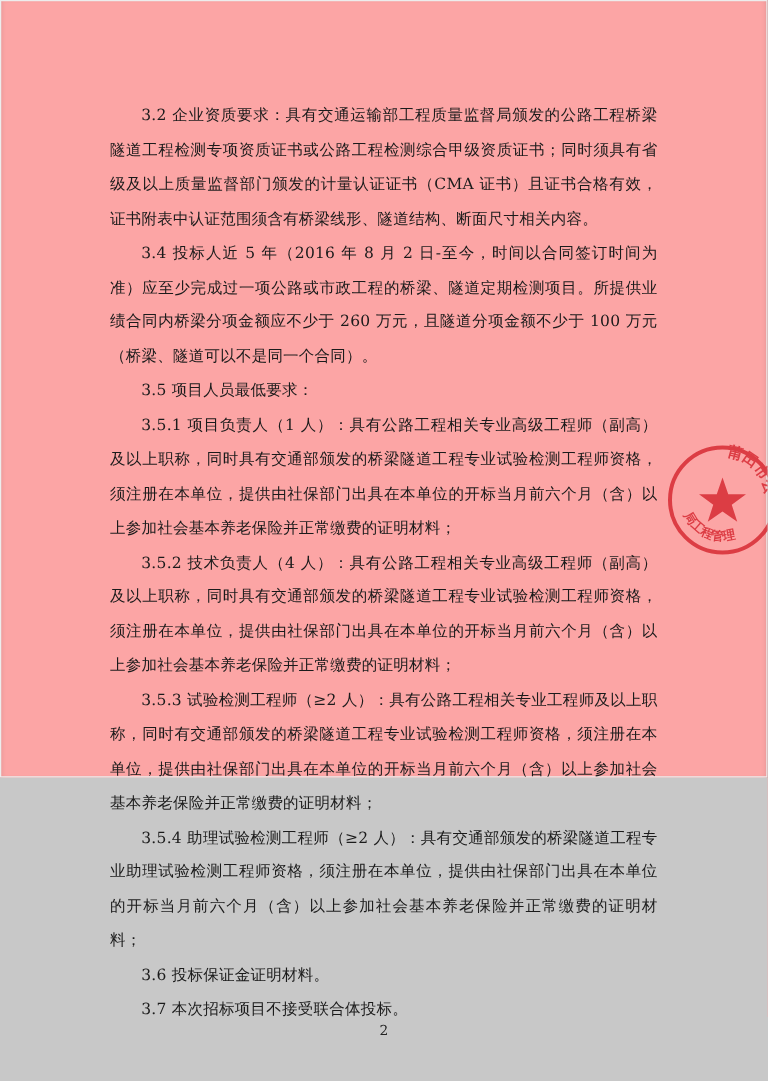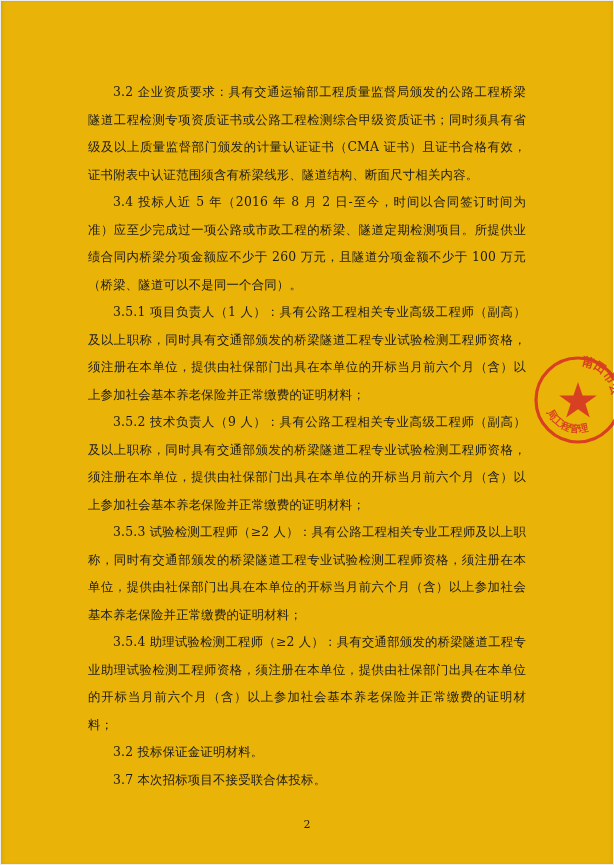--- a/index.html
+++ b/index.html
@@ -9,22 +9,22 @@
   }
   body {
     width: 614px;
     height: 865px;
     overflow: hidden;
     font-family: "DejaVu Serif", "Liberation Serif", serif;
   }
   #page {
     position: relative;
     width: 614px;
-    height: 865px;
-    background: #eab308;
+    height: 622px;
+    background: #fca5a5;
     box-sizing: border-box;
   }
   
   #page::before {
     content: "";
     position: absolute;
     left: 0; top: 0;
     width: 100%; height: 100%;
     box-shadow: inset 0 0 0 1px #ededed, inset 3px 0 6px -4px rgba(0,0,0,0.25), inset -3px 0 6px -4px rgba(0,0,0,0.25);
     pointer-events: none;
@@ -71,25 +71,26 @@
   }
 </style>
 </head>
 <body>
 
 <div id="page">
 
   <div id="doc-body">
     <p class="para">3.2 企业资质要求：具有交通运输部工程质量监督局颁发的公路工程桥梁隧道工程检测专项资质证书或公路工程检测综合甲级资质证书；同时须具有省级及以上质量监督部门颁发的计量认证证书（CMA 证书）且证书合格有效，证书附表中认证范围须含有桥梁线形、隧道结构、断面尺寸相关内容。</p>
     <p class="para">3.4 投标人近 5 年（2016 年 8 月 2 日-至今，时间以合同签订时间为准）应至少完成过一项公路或市政工程的桥梁、隧道定期检测项目。所提供业绩合同内桥梁分项金额应不少于 260 万元，且隧道分项金额不少于 100 万元（桥梁、隧道可以不是同一个合同）。</p>
+    <p class="para">3.5 项目人员最低要求：</p>
     <p class="para">3.5.1 项目负责人（1 人）：具有公路工程相关专业高级工程师（副高）及以上职称，同时具有交通部颁发的桥梁隧道工程专业试验检测工程师资格，须注册在本单位，提供由社保部门出具在本单位的开标当月前六个月（含）以上参加社会基本养老保险并正常缴费的证明材料；</p>
-    <p class="para">3.5.2 技术负责人（9 人）：具有公路工程相关专业高级工程师（副高）及以上职称，同时具有交通部颁发的桥梁隧道工程专业试验检测工程师资格，须注册在本单位，提供由社保部门出具在本单位的开标当月前六个月（含）以上参加社会基本养老保险并正常缴费的证明材料；</p>
+    <p class="para">3.5.2 技术负责人（4 人）：具有公路工程相关专业高级工程师（副高）及以上职称，同时具有交通部颁发的桥梁隧道工程专业试验检测工程师资格，须注册在本单位，提供由社保部门出具在本单位的开标当月前六个月（含）以上参加社会基本养老保险并正常缴费的证明材料；</p>
     <p class="para">3.5.3 试验检测工程师（≥2 人）：具有公路工程相关专业工程师及以上职称，同时有交通部颁发的桥梁隧道工程专业试验检测工程师资格，须注册在本单位，提供由社保部门出具在本单位的开标当月前六个月（含）以上参加社会基本养老保险并正常缴费的证明材料；</p>
     <p class="para">3.5.4 助理试验检测工程师（≥2 人）：具有交通部颁发的桥梁隧道工程专业助理试验检测工程师资格，须注册在本单位，提供由社保部门出具在本单位的开标当月前六个月（含）以上参加社会基本养老保险并正常缴费的证明材料；</p>
-    <p class="para">3.2 投标保证金证明材料。</p>
+    <p class="para">3.6 投标保证金证明材料。</p>
     <p class="para">3.7 本次招标项目不接受联合体投标。</p>
   </div>
 
   <div id="seal">
     <svg width="96" height="96" viewBox="0 0 96 96" xmlns="http://www.w3.org/2000/svg">
       <circle cx="48" cy="48" r="42" fill="none" stroke="#d4202a" stroke-width="3.2"></circle>
       <polygon points="48,30 52.6,43.4 66.8,43.4 55.4,51.8 59.8,65.4 48,57.2 36.2,65.4 40.6,51.8 29.2,43.4 43.4,43.4" fill="#d4202a"></polygon>
       <path id="sealTop" d="M 48,13 A 35,35 0 0 1 83,48" fill="none"></path>
       <path id="sealBottom" d="M 15,52 A 33,33 0 0 0 76,64" fill="none"></path>
       <text font-family="DejaVu Serif, serif" font-size="12" fill="#d4202a" font-weight="bold">

